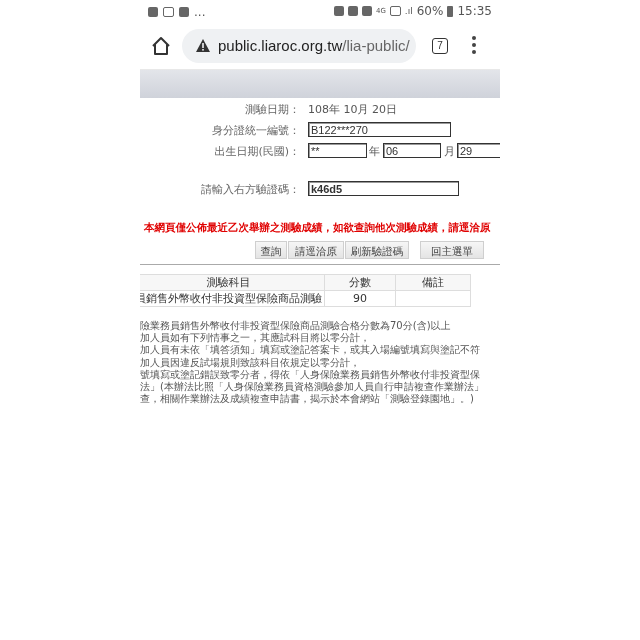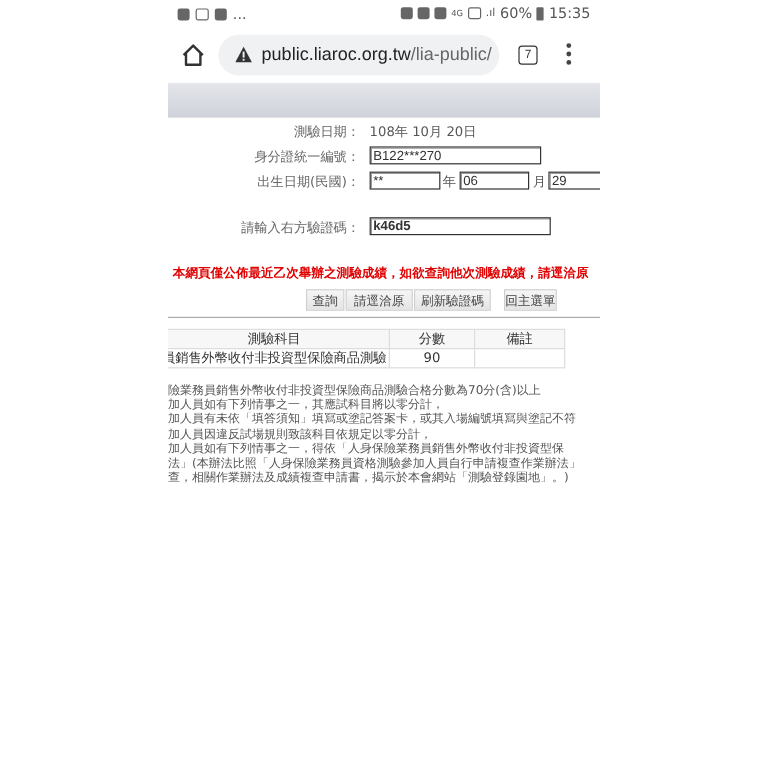--- a/index.html
+++ b/index.html
@@ -120,21 +120,21 @@
     <span class="form-label">請輸入右方驗證碼：</span>
     <div class="field" style="left:168px; top:1px; width:151px;font-weight:bold;">k46d5</div>
   </div>
 
   <div class="notice">本網頁僅公佈最近乙次舉辦之測驗成績，如欲查詢他次測驗成績，請逕洽原</div>
 
   <div class="btn-row">
     <div class="btn" style="left:115px; width:32px;">查詢</div>
     <div class="btn" style="left:148px; width:56px;">請逕洽原</div>
     <div class="btn" style="left:205px; width:64px;">刷新驗證碼</div>
-    <div class="btn" style="left:280px; width:44px;">回主選單</div>
+    <div class="btn" style="left:280px; width:64px;">回主選單</div>
   </div>
   <div class="sep-line"></div>
 
   <table class="results">
     <tbody>
         <tr class="hdr">
       <td style="width:186px">測驗科目</td>
       <td style="width:66px">分數</td>
       <td style="width:70px">備註</td>
     </tr>
@@ -144,18 +144,18 @@
       <td></td>
     </tr>
   </tbody>
     </table>
 
   <div class="notes">
     <div>險業務員銷售外幣收付非投資型保險商品測驗合格分數為70分(含)以上</div>
     <div>加人員如有下列情事之一，其應試科目將以零分計，</div>
     <div>加人員有未依「填答須知」填寫或塗記答案卡，或其入場編號填寫與塗記不符</div>
     <div>加人員因違反試場規則致該科目依規定以零分計，</div>
-    <div>加人員如有下列情事之一，得依「人身保險業務員銷售外幣收付非投資型保</div>
+    <div>號填寫或塗記錯誤致零分者，得依「人身保險業務員銷售外幣收付非投資型保</div>
     <div>法」(本辦法比照「人身保險業務員資格測驗參加人員自行申請複查作業辦法」</div>
     <div>查，相關作業辦法及成績複查申請書，揭示於本會網站「測驗登錄園地」。)</div>
   </div>
 
 </div>
 
 </body></html>

